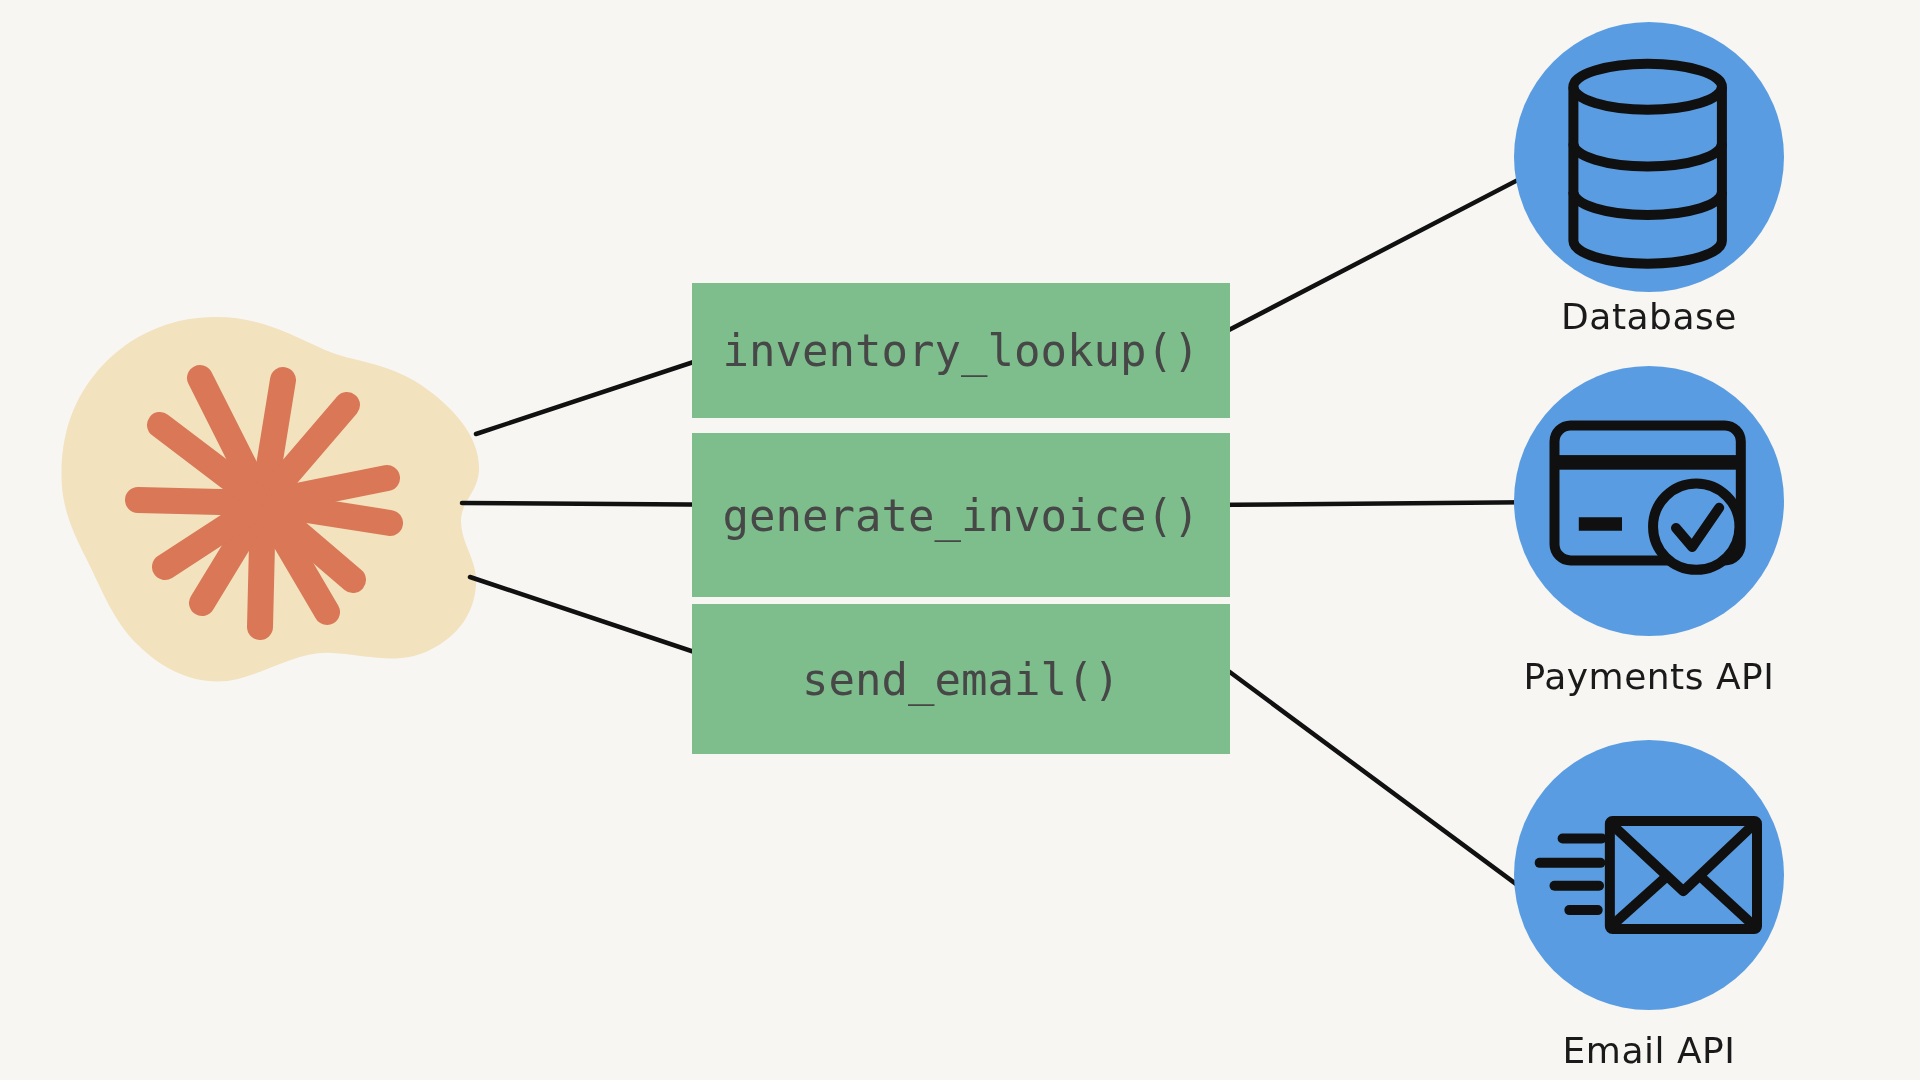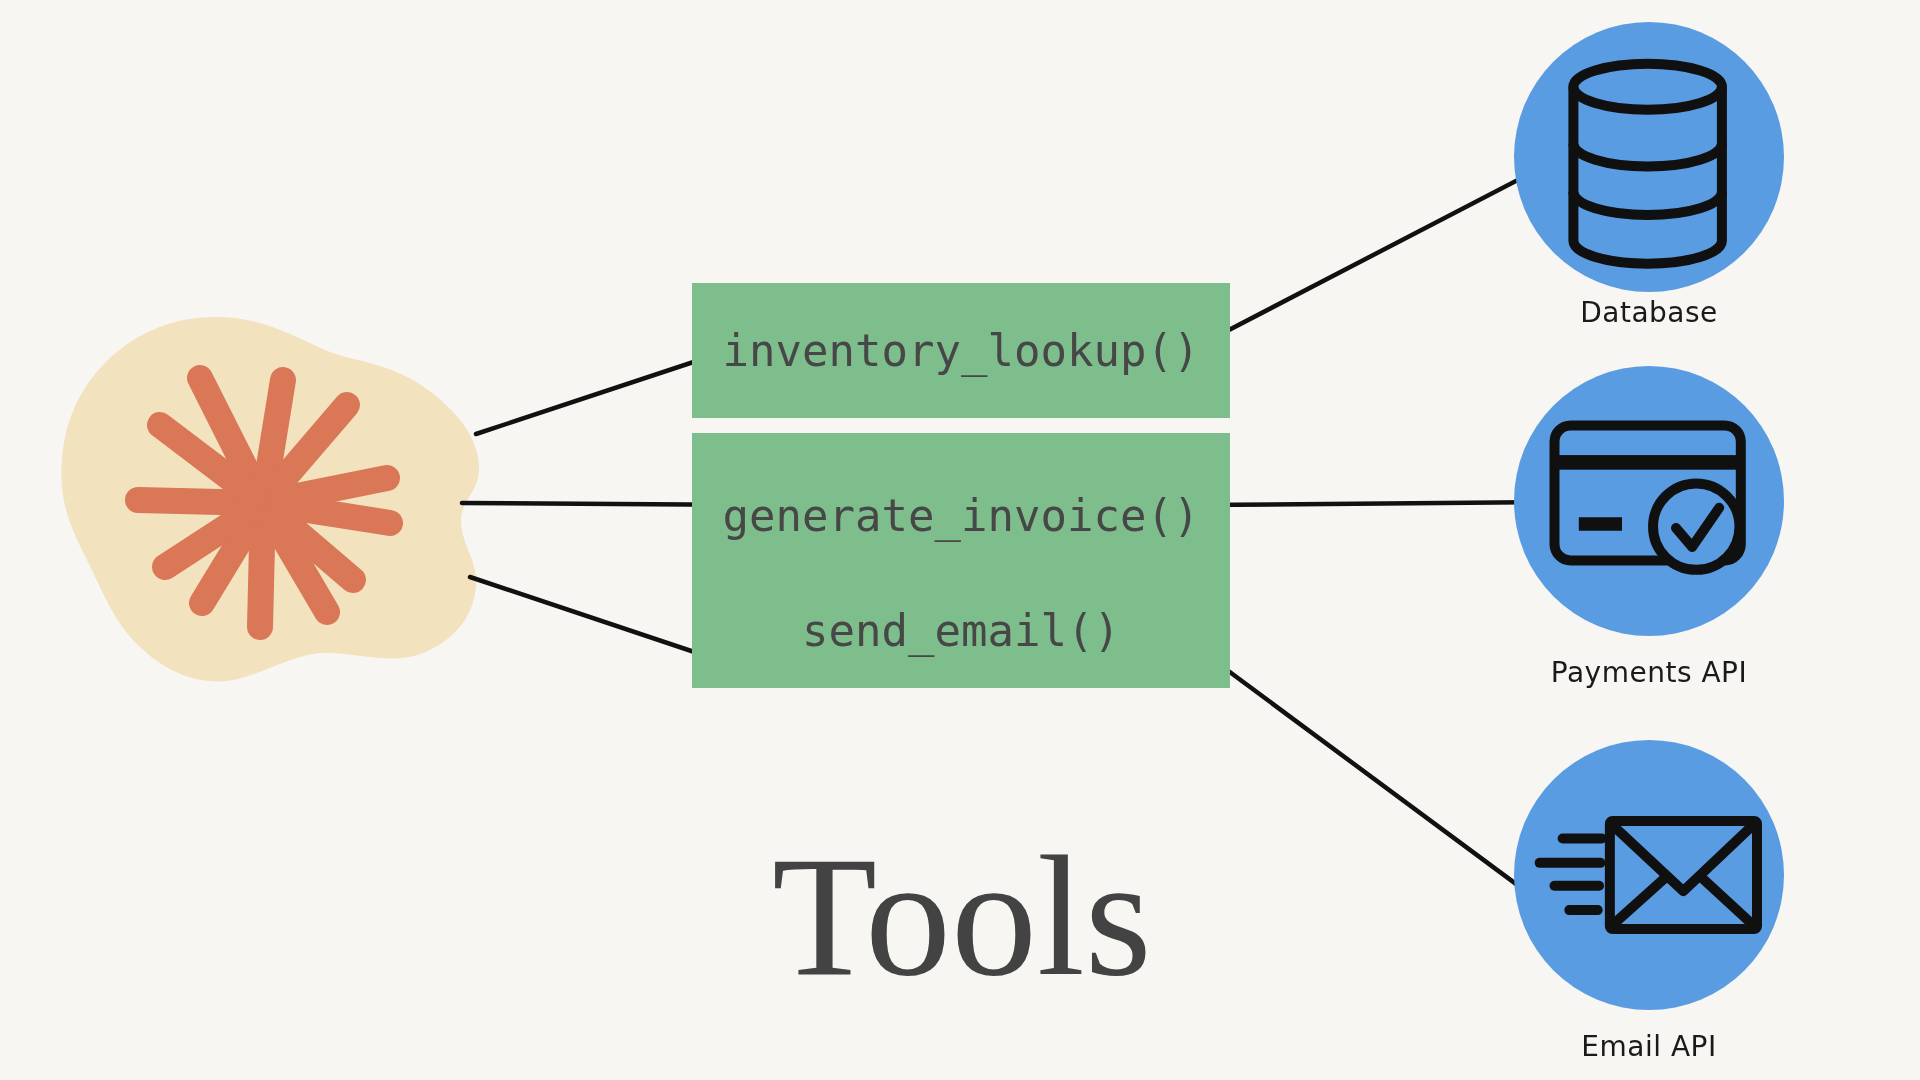--- a/index.html
+++ b/index.html
@@ -20,40 +20,40 @@
     position:absolute;left:692px;width:538px;height:135px;
     background:var(--tool-box-green,#7DBE8C);
     color:var(--code-text-gray,#474747);
     font-family:"DejaVu Sans Mono", monospace;
     font-size:44px;
     display:flex;align-items:center;justify-content:center;
     white-space:nowrap;
   }
   .toolbox.t0{top:283px;}
   .toolbox.t1{top:433px;height:164px;}
-  .toolbox.t2{top:572px;height:116px;}
+  .toolbox.t2{top:604px;height:150px;}
 
   .service-circle{
     position:absolute;left:1514px;width:270px;height:270px;border-radius:50%;
     background:var(--service-blue,#5A9CE2);
   }
   .service-circle.s0{top:22px;}
   .service-circle.s1{top:366px;}
   .service-circle.s2{top:740px;}
   .service-circle svg{position:absolute;left:0;top:0;width:100%;height:100%;}
 
   .icon-stroke{fill:none;stroke:var(--icon-black,#101010);stroke-width:3.7;stroke-linejoin:round;}
   .icon-stroke.thick{stroke-width:5;}
   .icon-round{stroke-linecap:round;}
   .icon-fill{fill:var(--icon-black,#101010);stroke:none;}
   .icon-bluefill{fill:var(--service-blue,#5A9CE2);stroke:var(--icon-black,#101010);stroke-width:3.7;}
 
   .service-label{
     position:absolute;left:1474px;width:350px;text-align:center;
-    font-size:28px;letter-spacing:0.5px;
+    font-size:36px;letter-spacing:0.5px;
     color:var(--label-black,#1A1A1A);
     white-space:nowrap;
   }
   .service-label.s0{top:296px;}
   .service-label.s1{top:656px;}
   .service-label.s2{top:1030px;}
 
   .caption{
     position:absolute;top:830px;line-height:1;
     font-family:"Liberation Serif", serif;
@@ -143,15 +143,14 @@
       <line class="icon-stroke icon-round" x1="15" y1="54" x2="31.5" y2="54"></line>
       <line class="icon-stroke icon-round" x1="20.5" y1="63" x2="31" y2="63"></line>
       <rect class="icon-stroke" x="35.5" y="30" width="54.5" height="40" rx="1"></rect>
       <path class="icon-stroke" d="M36.5,31.5 L62.7,56 L88.5,31.5"></path>
       <path class="icon-stroke" d="M36.5,68.5 L56,51"></path>
       <path class="icon-stroke" d="M88.5,68.5 L69.5,51"></path>
     </svg>
   </div>
   <div class="service-label s2">Email API</div>
 
-  <div class="caption tools">Tools</div>
 
 </div>
 
 </body></html>

